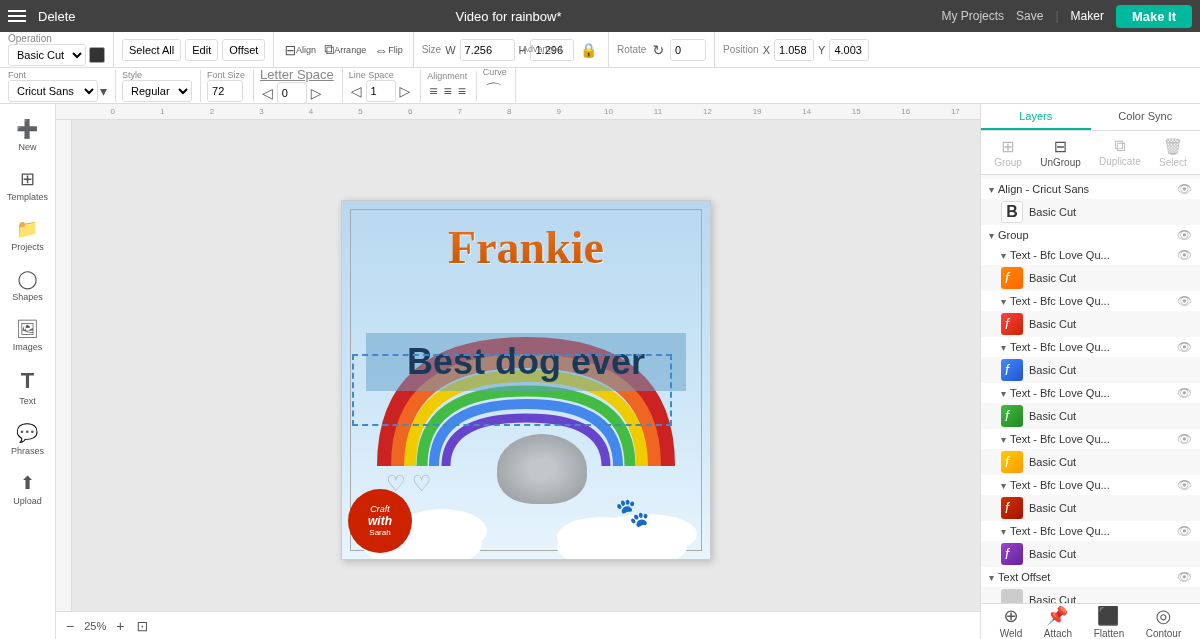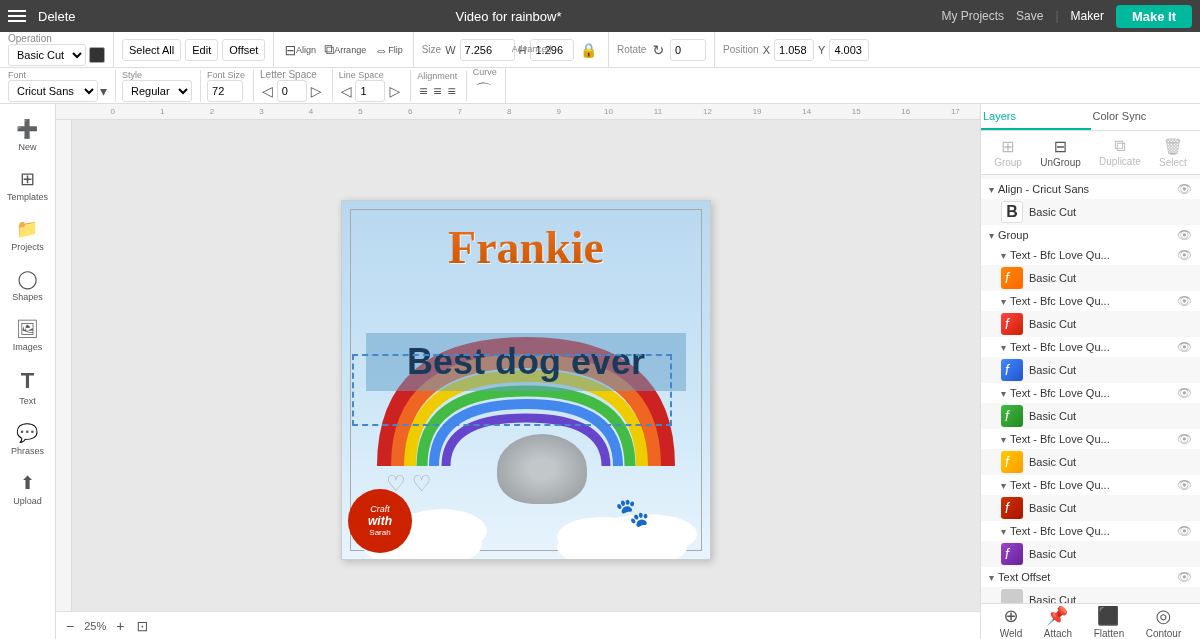--- a/index.html
+++ b/index.html
@@ -64,21 +64,21 @@
     #watermark .wm1 { font-size: 9px; color: #fff; font-style: italic; }
     #watermark .wm2 { font-size: 12px; color: #fff; font-weight: bold; font-style: italic; }
     #watermark .wm3 { font-size: 8px; color: #fff; }
 
     
     #zoombar { height: 28px; background: #fff; border-top: 1px solid #ddd; display: flex; align-items: center; padding: 0 8px; gap: 8px; font-size: 11px; color: #555; }
 
     
     #right-panel { width: 220px; background: #f7f7f7; border-left: 1px solid #ddd; display: flex; flex-direction: column; }
     #right-tabs { display: flex; background: #fff; border-bottom: 1px solid #ddd; }
-    .right-tab { flex: 1; text-align: left; padding: 6px 2px; font-size: 11px; cursor: pointer; color: #555; }
+    .right-tab { flex: 1; text-align: center; padding: 6px 2px; font-size: 11px; cursor: pointer; color: #555; }
     .right-tab.active { border-bottom: 2px solid #00b89c; color: #00b89c; }
     #layer-actions { display: flex; justify-content: space-around; padding: 4px; background: #fff; border-bottom: 1px solid #ddd; }
     .layer-action-btn { display: flex; flex-direction: column; align-items: center; cursor: pointer; padding: 2px 4px; font-size: 10px; color: #555; }
     .layer-action-btn.disabled { color: #bbb; }
     .la-icon { font-size: 16px; margin-bottom: 1px; }
 
     #layers-list { flex: 1; overflow-y: auto; padding: 4px 0; }
     .layer-header { display: flex; align-items: center; padding: 3px 8px; cursor: pointer; font-size: 11px; color: #333; background: #fff; }
     .layer-expand { font-size: 10px; margin-right: 4px; color: #666; }
     .layer-title { flex: 1; font-size: 11px; }
@@ -195,21 +195,21 @@
     <span style="font-size:9px;color:#888;">Style</span>
     <select class="toolbar-select" style="width:70px;">
       <option>Regular</option>
     </select>
   </div>
   <div style="display:flex;flex-direction:column;border-right:1px solid #ddd;padding-right:8px;">
     <span style="font-size:9px;color:#888;">Font Size</span>
     <input class="toolbar-input" type="text" style="width: 36px;" value="72">
   </div>
   <div style="display:flex;flex-direction:column;border-right:1px solid #ddd;padding-right:8px;">
-    <span style="font-size:10px;color:#888;">Letter Space</span>
+    <span style="font-size:13px;color:#888;text-decoration:underline;">Letter Space</span>
     <div style="display:flex;align-items:center;gap:2px;">
       <button class="toolbar-icon-btn">◁</button>
       <input class="toolbar-input" type="text" style="width: 30px;" value="0">
       <button class="toolbar-icon-btn">▷</button>
     </div>
   </div>
   <div style="display:flex;flex-direction:column;border-right:1px solid #ddd;padding-right:8px;">
     <span style="font-size:9px;color:#888;">Line Space</span>
     <div style="display:flex;align-items:center;gap:2px;">
       <button class="toolbar-icon-btn">◁</button>

